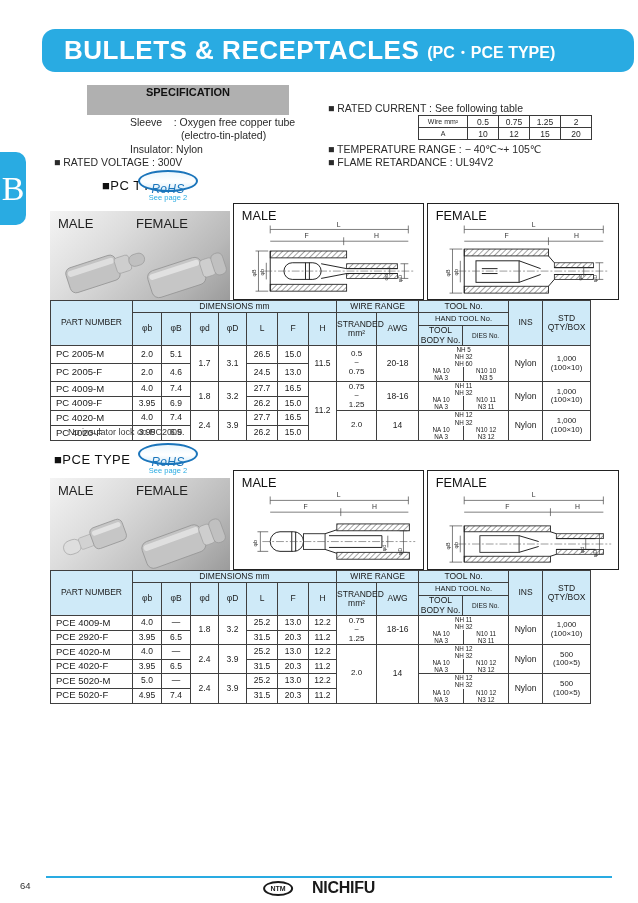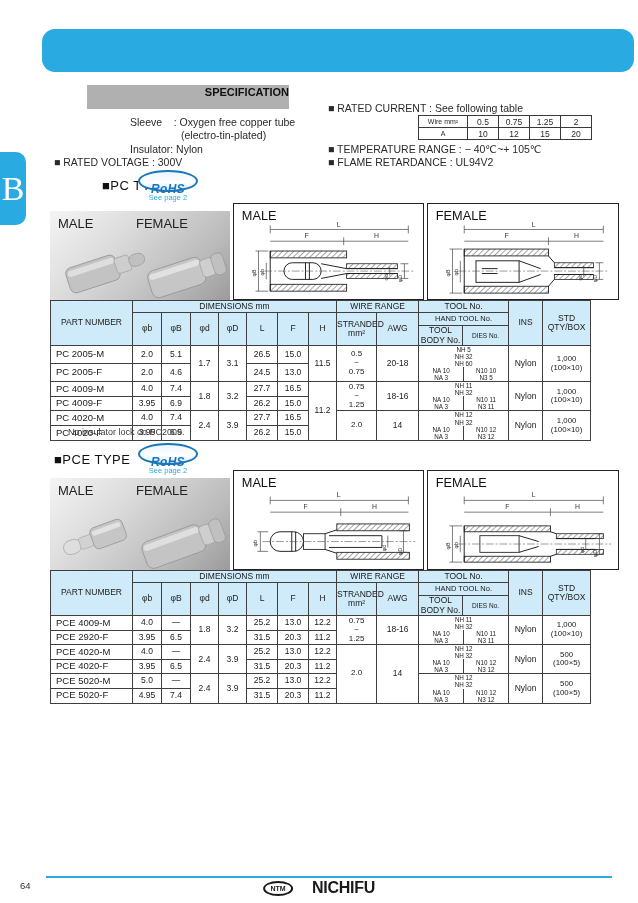--- a/index.html
+++ b/index.html
@@ -11,34 +11,34 @@
               border-radius:13px;display:flex;align-items:center;padding-left:22px;box-sizing:border-box;}
   .title-main{color:#fff;font-weight:bold;font-size:26px;letter-spacing:0.5px;}
   .title-suffix{color:#fff;font-weight:bold;font-size:16px;margin-left:8px;margin-top:5px;}
 
   
   .b-tab{position:absolute;left:0;top:152px;width:26px;height:73px;background:#29abe2;
          border-radius:0 10px 10px 0;display:flex;align-items:center;justify-content:center;
          color:#fff;font-family:"Liberation Serif","DejaVu Serif",serif;font-size:34px;}
 
   
-  .spec-bar{position:absolute;left:87px;top:85px;width:202px;height:24px;background:#b0b0b0;
-            text-align:right;font-weight:bold;font-size:11px;line-height:14px;color:#111;}
+  .spec-bar{position:absolute;left:87px;top:85px;width:202px;height:30px;background:#b0b0b0;
+            text-align:center;font-weight:bold;font-size:11px;line-height:14px;color:#111;}
   .spec-line{position:absolute;font-size:10.5px;white-space:pre;color:#2a2a2a;}
   .cur-table{position:absolute;left:418px;top:115px;border-collapse:collapse;}
   .cur-table td{border:1px solid #3a3a3a;height:11px;text-align:center;font-size:8.5px;padding:0 2px;color:#2a2a2a;}
   .cur-table td.first{width:44px;font-size:7px;}
   .cur-table td.num{width:26px;}
 
   
   .sec-label{position:absolute;font-size:13px;color:#111;letter-spacing:0.5px;}
   .rohs{position:absolute;width:60px;height:22px;border:2.5px solid #1b75bb;border-radius:50%;
         background:linear-gradient(180deg,#eaf6fd,#ffffff 55%,#d7edfa);display:flex;align-items:center;
         justify-content:center;box-sizing:border-box;}
-  .rohs-text{color:#1b75bb;font-weight:bold;font-style:italic;font-size:12px;letter-spacing:0.3px;margin-top:16px;}
+  .rohs-text{color:#1b75bb;font-weight:normal;font-style:italic;font-size:12px;letter-spacing:0.3px;margin-top:16px;}
   .rohs-sub{position:absolute;width:60px;text-align:center;font-size:7.5px;color:#29abe2;}
 
   
   .photo{position:absolute;width:180px;background:linear-gradient(135deg,#f4f4f4 0%,#dcdcdc 35%,#b9b9b9 75%,#9b9b9b 100%);}
   .photo-label{position:absolute;font-size:13px;color:#222;}
 
   
   .diag{position:absolute;background:#fff;border:1.5px solid #222;box-sizing:border-box;}
   .diag svg{display:block;width:100%;height:100%;}
   .dbig{font-size:13px;fill:#111;font-family:"Liberation Sans","DejaVu Sans",sans-serif;}
@@ -77,20 +77,22 @@
   .brand-oval{width:30px;height:15px;border:2px solid #1a1a1a;border-radius:50%;display:flex;align-items:center;
               justify-content:center;font-size:7px;font-weight:bold;color:#1a1a1a;box-sizing:border-box;}
   .brand-name{font-size:16px;font-weight:bold;letter-spacing:-0.3px;color:#1a1a1a;}
 </style>
 </head>
 <body>
 
 <div class="page">
 
   <div class="title-band">
+    <span class="title-main">BULLETS &amp; RECEPTACLES</span>
+    <span class="title-suffix">(PC・PCE TYPE)</span>
   </div>
 
   <div class="b-tab">B</div>
 
   <div class="spec-bar">SPECIFICATION</div>
   <div class="spec-line" style="left:130px;top:115.5px;">Sleeve    : Oxygen free copper tube</div>
   <div class="spec-line" style="left:181px;top:129px;">(electro-tin-plated)</div>
   <div class="spec-line" style="left:130px;top:142.5px;">Insulator: Nylon</div>
   <div class="spec-line" style="left:54px;top:156px;">■ RATED VOLTAGE : 300V</div>
   <div class="spec-line" style="left:328px;top:102px;">■ RATED CURRENT : See following table</div>

